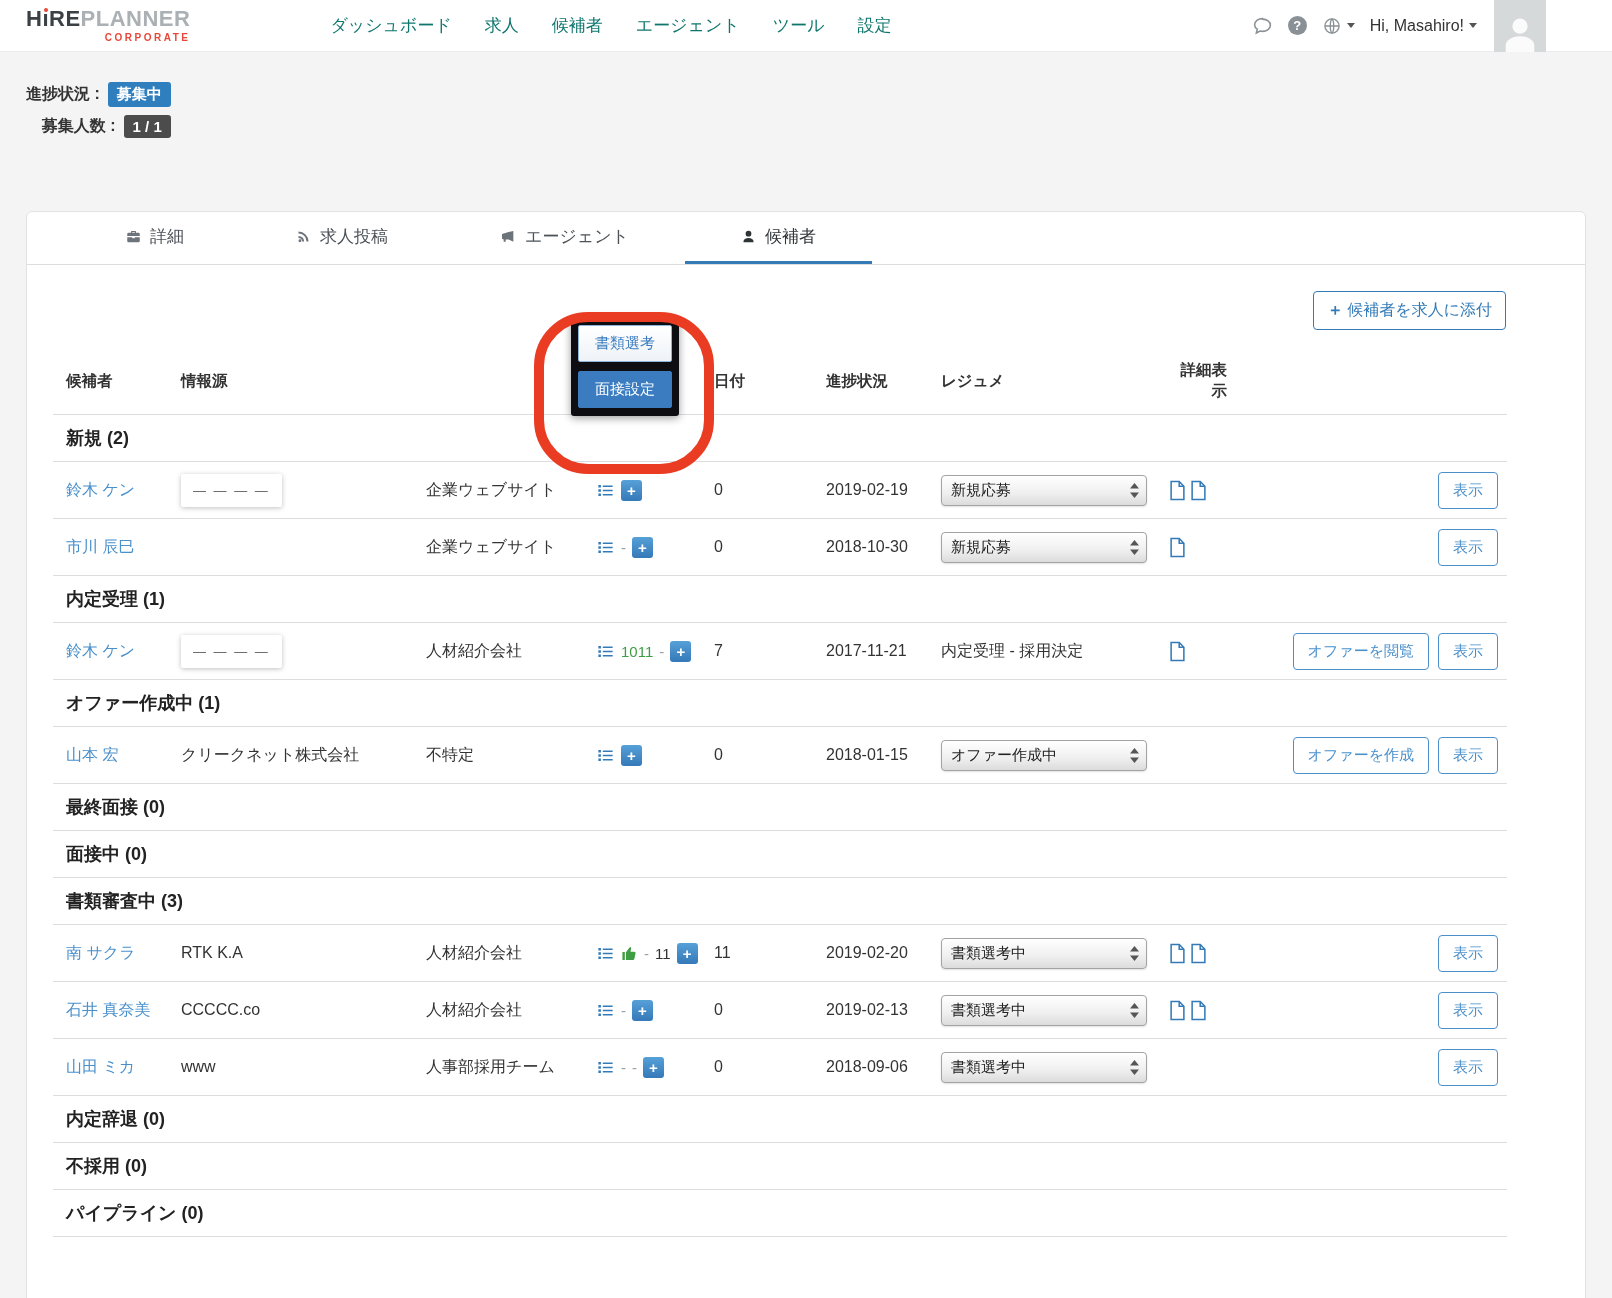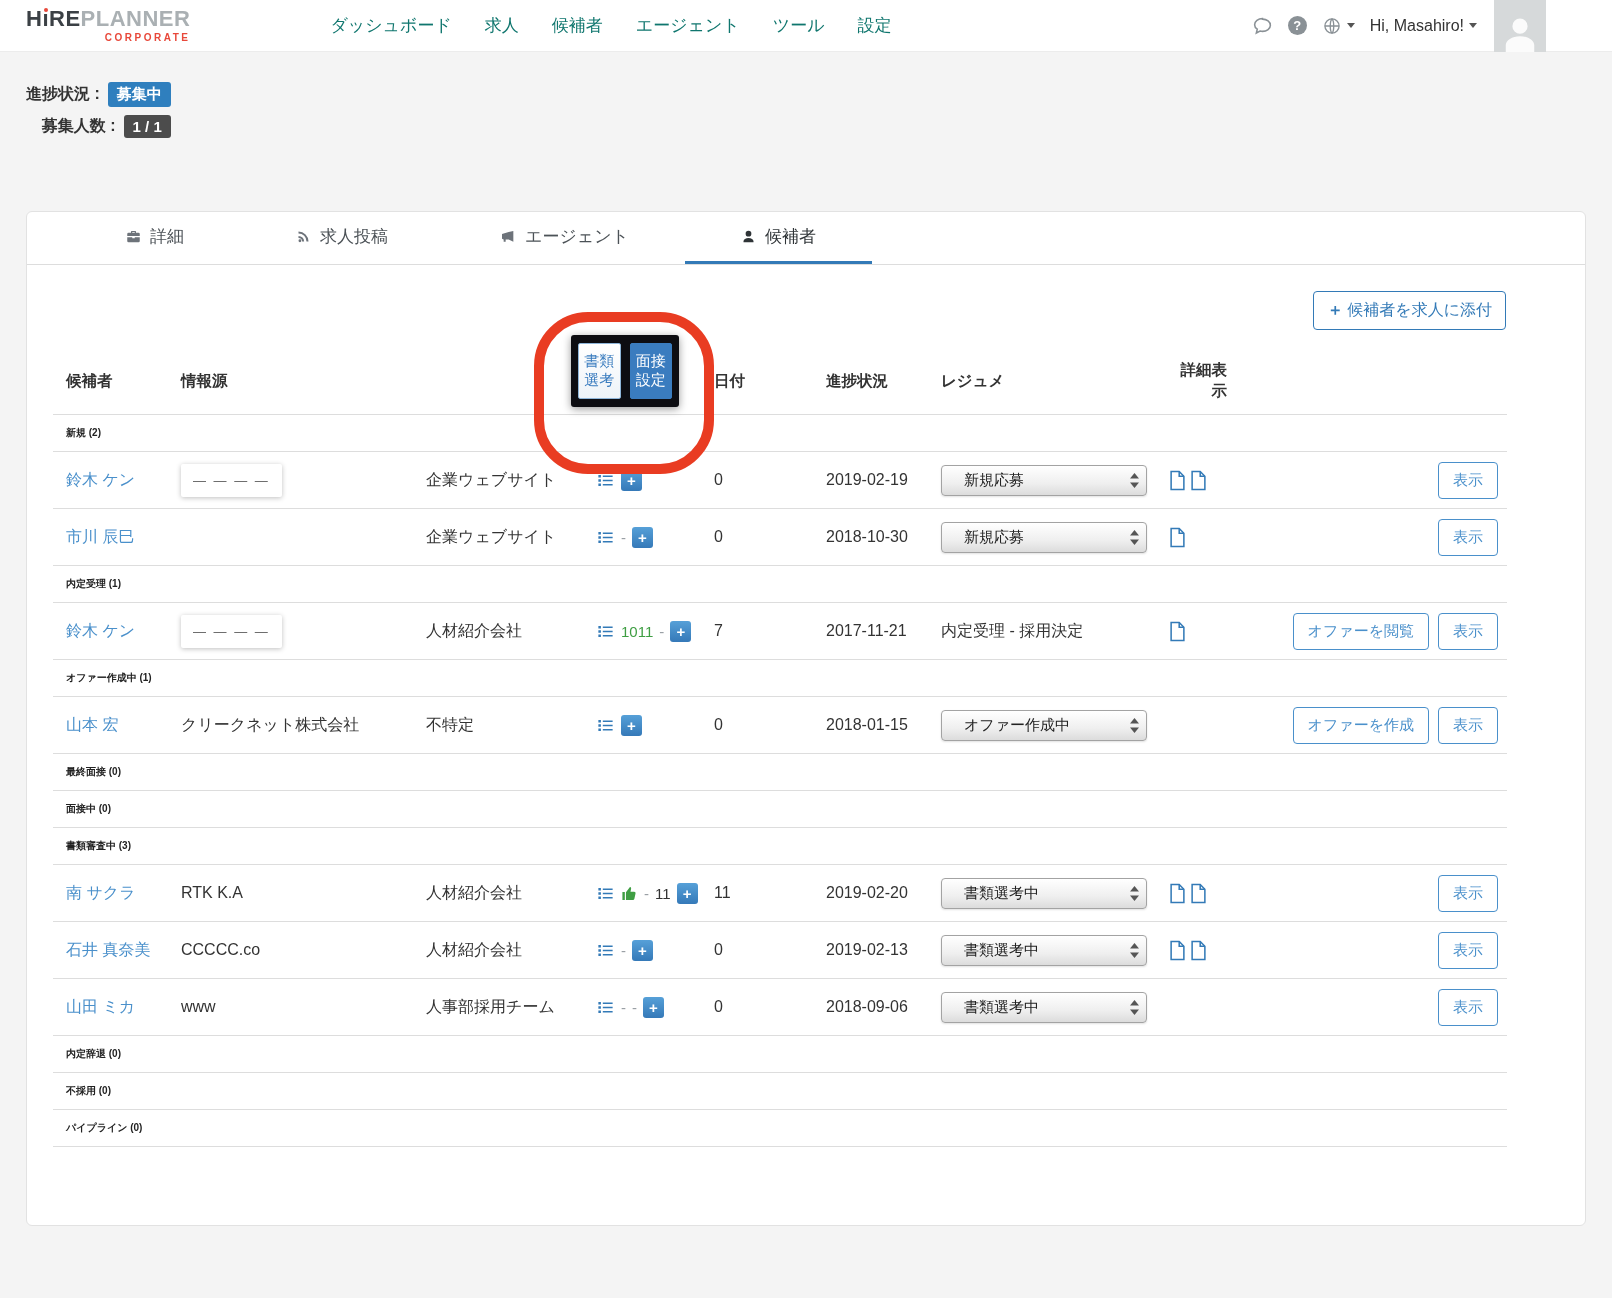--- a/index.html
+++ b/index.html
@@ -53,37 +53,37 @@
   .attach-plus { font-weight:bold; }
 
   
   .table { margin:0 78px 0 26px; border-bottom:1px solid #ddd; }
   .trow { display:grid; grid-template-columns:115px 245px 158px 130px 112px 115px 228px 80px 1fr; align-items:center; border-top:1px solid #ddd; }
   .trow.thead { border-top:none; }
   .thead .cell { font-weight:bold; font-size:15.5px; padding-top:12px; padding-bottom:12px; color:#333; }
   .cell { padding-left:13px; font-size:16px; }
   .cell.right { text-align:right; padding-right:9px; }
   .trow.section { display:block; }
-  .section-label { font-weight:bold; font-size:10px; padding:11px 13px; color:#222; }
+  .section-label { font-weight:bold; font-size:18px; padding:11px 13px; color:#222; }
   .trow.data { height:57px; }
   .link { color:#4a90cb; cursor:pointer; }
   .redacted { display:inline-block; background:#fff; padding:9px 12px; color:#5a5a5a; border-radius:2px; box-shadow:0 1px 5px rgba(0,0,0,.25); font-size:13px; letter-spacing:2px; white-space:nowrap; }
   .actions-cell { display:flex; align-items:center; gap:6px; padding-left:25px; }
   .a-icon { display:inline-flex; align-items:center; }
   .plus-btn { width:21px; height:21px; border-radius:3px; background:linear-gradient(#56a0d8,#3579b8); color:#fff; font-size:15px; font-weight:bold; display:flex; align-items:center; justify-content:center; cursor:pointer; line-height:1; }
   .dash { color:#9aa0a5; font-size:15px; }
   .a-text { font-size:15px; }
-  .status-select { width:206px; height:31px; border:1px solid #a3a3a3; border-radius:4px; background:linear-gradient(#ffffff,#efefef 60%,#dcdcdc); box-shadow:0 1px 2px rgba(0,0,0,.12); display:flex; align-items:center; justify-content:space-between; padding:0 7px 0 22px; font-size:15px; color:#222; cursor:pointer; }
+  .status-select { width:206px; height:31px; border:1px solid #a3a3a3; border-radius:4px; background:linear-gradient(#ffffff,#efefef 60%,#dcdcdc); box-shadow:0 1px 2px rgba(0,0,0,.12); display:flex; align-items:center; justify-content:space-between; padding:0 7px 0 9px; font-size:15px; color:#222; cursor:pointer; }
   .status-plain { font-size:16px; color:#333; }
   .resume-cell { display:flex; align-items:center; gap:4px; padding-left:13px; }
   .detail-cell { display:flex; justify-content:flex-end; align-items:center; gap:9px; padding-right:9px; }
   .btn-outline { background:#fff; border:1px solid #4a90cb; color:#4a90cb; border-radius:4px; font-size:15px; padding:8px 14px; white-space:nowrap; }
 
   
-  .action-popup { position:absolute; left:571px; top:335px; width:108px; background:#0d0d12; border-radius:3px; padding:8px 7px; display:flex; gap:9px; z-index:20; box-shadow:0 2px 8px rgba(0,0,0,.4); }
+  .action-popup { position:absolute; left:571px; top:317px; width:108px; background:#0d0d12; border-radius:3px; padding:8px 7px; display:flex; flex-direction:column; gap:9px; z-index:20; box-shadow:0 2px 8px rgba(0,0,0,.4); }
   .popup-opt { font-size:15px; padding:8px 0; text-align:center; border-radius:2px; }
   .popup-opt.light { background:linear-gradient(#ffffff,#eef3f8); color:#3a7cbf; border:1px solid #8fb6da; }
   .popup-opt.primary { background:#3a7cbf; color:#fff; border:1px solid #3a7cbf; }
   .red-ring { position:absolute; left:534px; top:312px; width:180px; height:162px; border:10px solid #e93c22; border-radius:54px; z-index:21; pointer-events:none; }
 </style>
 </head>
 <body>
 
 <nav class="navbar">
   <div class="logo">

